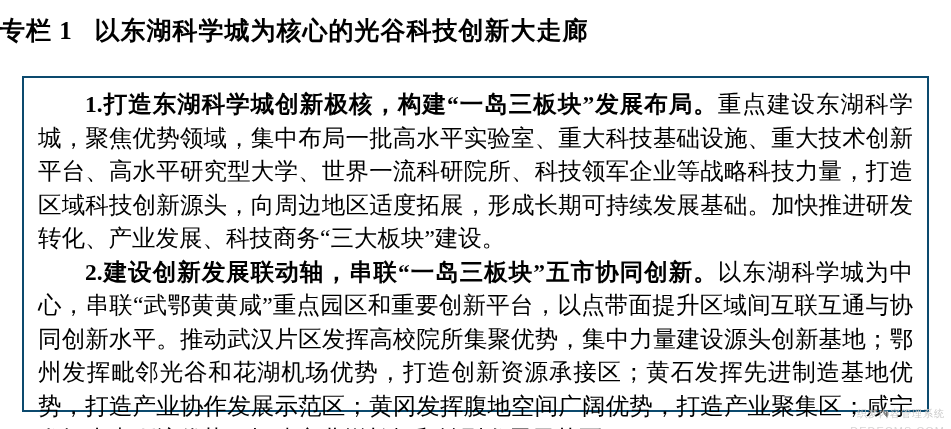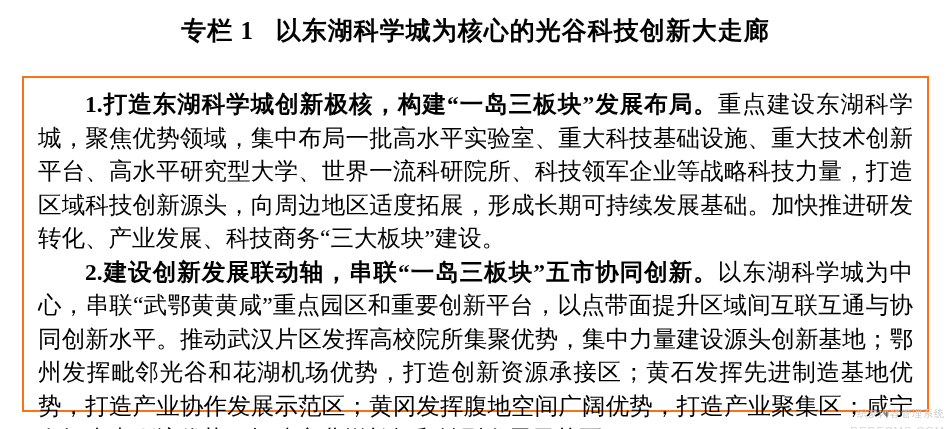--- a/index.html
+++ b/index.html
@@ -15,36 +15,35 @@
     overflow: hidden;
     position: relative;
   }
   .page {
     position: relative;
     width: 951px;
     height: 429px;
     box-sizing: border-box;
   }
   .title {
-    text-align: center;
     font-size: 25px;
     font-weight: bold;
     letter-spacing: 1px;
     margin-top: 14px;
     margin-bottom: 14px;
     white-space: pre;
     font-family: "Liberation Serif", "DejaVu Serif", serif;
   }
   .box {
     position: absolute;
     left: 22px;
     top: 62px;
     width: 907px;
     height: 336px;
-    border: 2px solid #f97316;
+    border: 2px solid #0c4a6e;
     box-sizing: border-box;
     background: #ffffff;
     padding: 10px 14px 6px 14px;
   }
   .para {
     font-size: 23.5px;
     line-height: 33.5px;
     text-align: justify;
     text-justify: inter-ideograph;
     text-indent: 2em;

